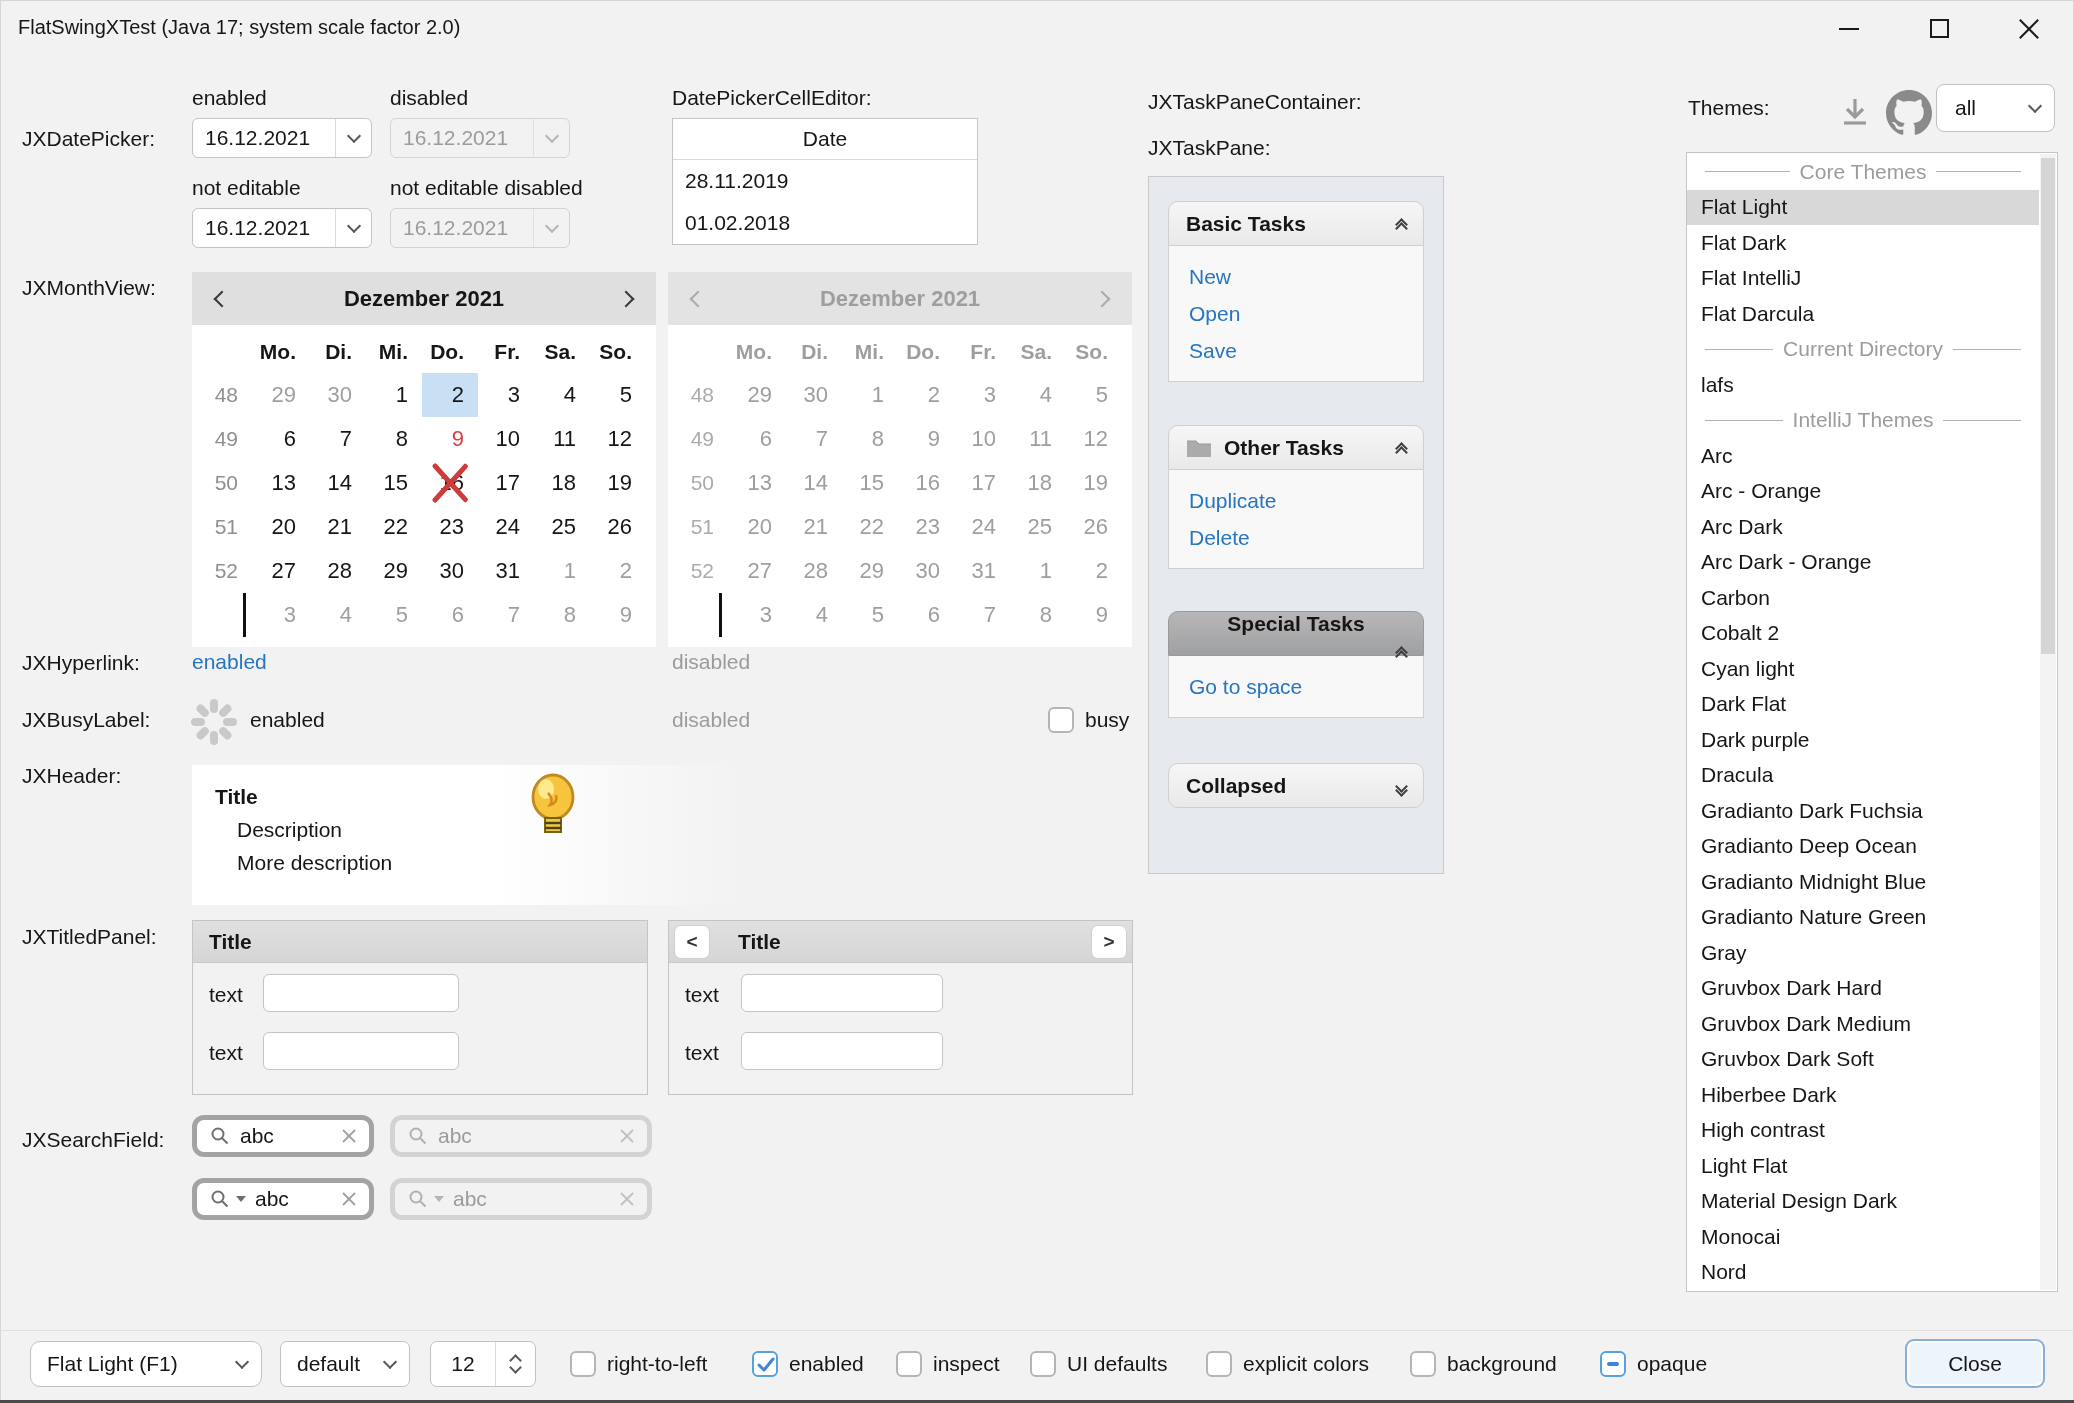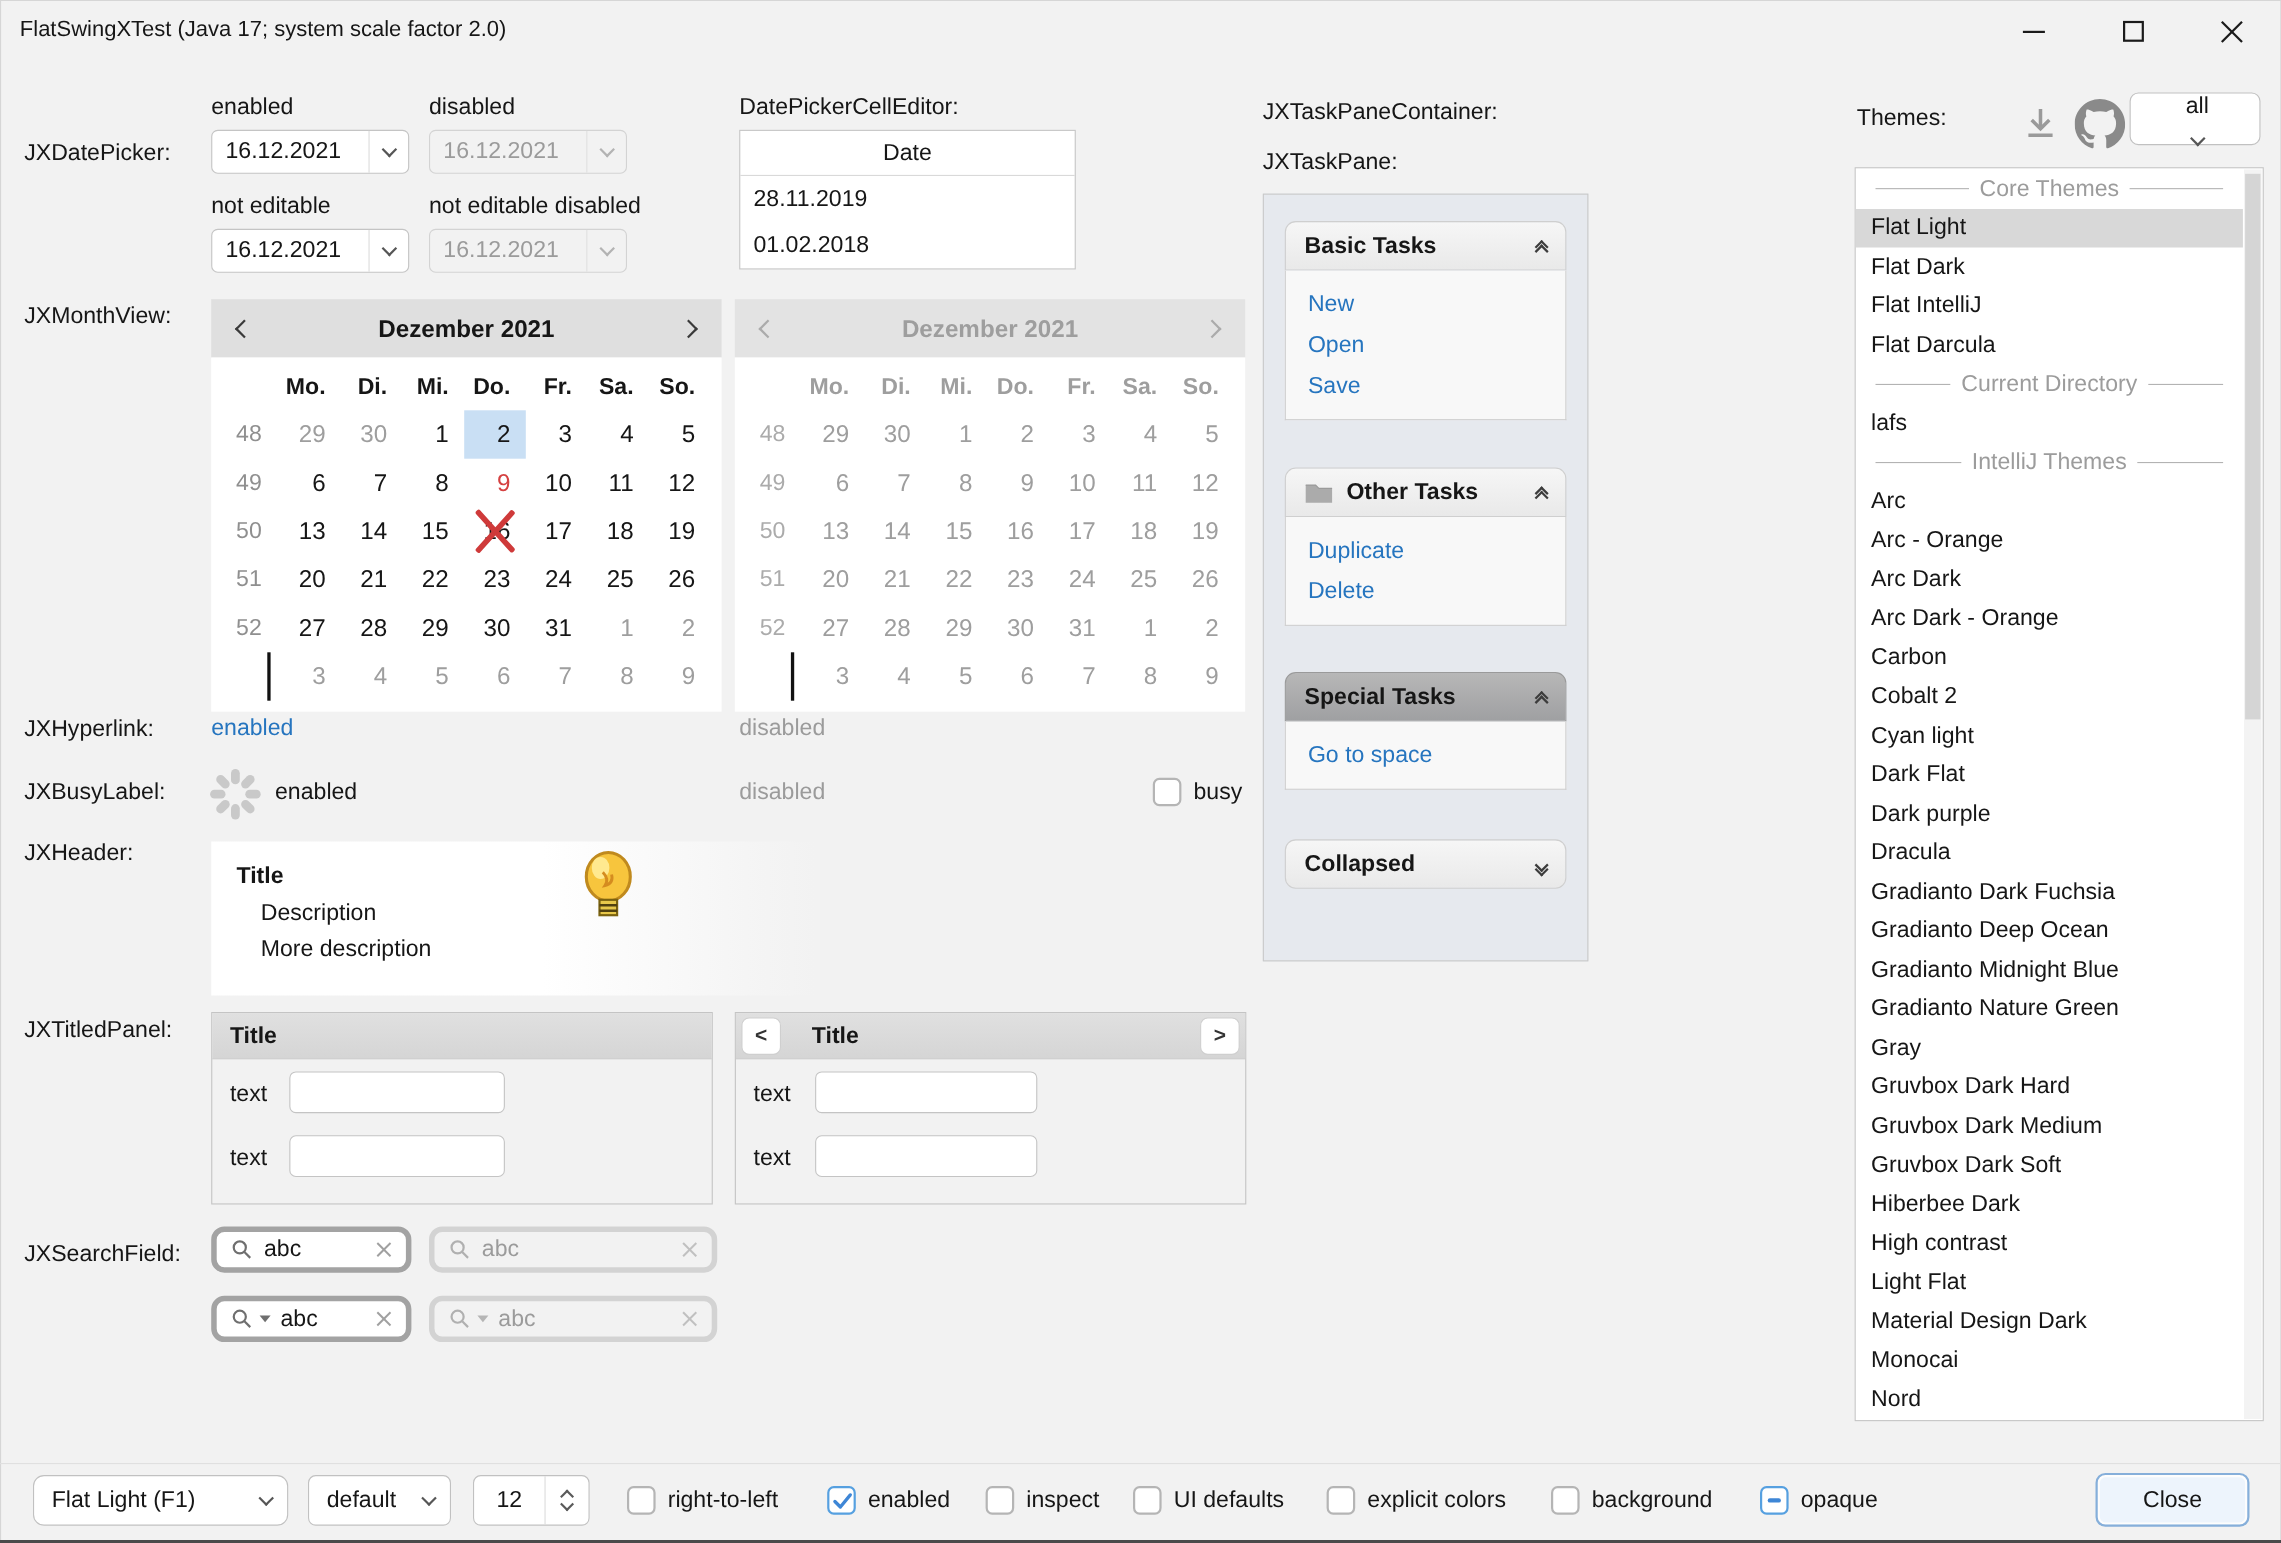--- a/index.html
+++ b/index.html
@@ -97,30 +97,30 @@
   .search { position:absolute; height:42px; background:#fff; border:5px solid #a3a3a3; border-radius:12px; display:flex; align-items:center; padding:0 12px; gap:9px; }
   .search .val { flex:1; }
   .search.off { background:#f2f2f2; border-color:#d3d3d3; color:#9b9b9b; }
   .tri { width:0; height:0; border-left:5px solid transparent; border-right:5px solid transparent; border-top:6px solid #6f6f6f; margin-left:-4px; }
   .search.off .tri { border-top-color:#b5b5b5; }
 
   
   #taskpane-container { position:absolute; left:1148px; top:176px; width:296px; height:698px; background:#e6e9ee; border:1px solid #c9c9c9; }
   .pane { position:absolute; left:19px; width:256px; }
   .pane-header { height:45px; border:1px solid #cfcfcf; border-radius:10px 10px 0 0; background:linear-gradient(#f6f6f6,#e9e9e9); display:flex; align-items:center; padding:0 17px; font-weight:bold; gap:12px; }
-  .pane-header.dark { background:linear-gradient(#b7b7b7,#9fa0a2); border-color:#9a9a9a; }
+  .pane-header.dark { background:linear-gradient(#b7b7b7,#9fa0a2); border-color:#9a9a9a;flex-direction:column; }
   .pane-header.rounded { border-radius:10px; }
   .pane-content { border:1px solid #cfcfcf; border-top:none; background:#f8f8f8; padding:12px 0 12px 0; }
   .pane-content .task { height:37px; display:flex; align-items:center; padding-left:20px; color:#2675bf; }
   .chevs { margin-left:auto; display:flex; flex-direction:column; align-items:center; }
   .c-up { width:9px; height:9px; border-left:2.5px solid #3c3c3c; border-top:2.5px solid #3c3c3c; transform:rotate(45deg); margin-bottom:-5px; }
   .c-down { width:9px; height:9px; border-right:2.5px solid #3c3c3c; border-bottom:2.5px solid #3c3c3c; transform:rotate(45deg); margin-bottom:-5px; }
 
   
-  #all-combo { position:absolute; left:1936px; top:84px; width:119px; height:48px; background:#fff; border:1px solid #c1c1c1; border-radius:8px; display:flex; align-items:center; padding:0 14px 0 18px;flex-direction:column; }
+  #all-combo { position:absolute; left:1936px; top:84px; width:119px; height:48px; background:#fff; border:1px solid #c1c1c1; border-radius:8px; display:flex; align-items:center; padding:0 14px 0 18px; }
   #all-combo .val { flex:1; }
   #theme-list { position:absolute; left:1686px; top:152px; width:372px; height:1140px; background:#fff; border:1px solid #c4c4c4; overflow:hidden; }
   #theme-rows { position:absolute; left:0; top:1px; right:18px; }
   .trow { height:35.5px; display:flex; align-items:center; padding-left:14px; }
   .trow.selected { background:#d8d8d8; }
   .trow.sep { color:#9c9c9c; padding:0 8px; }
   .sep-line { flex:1; height:1px; background:#b3b3b3; margin:0 10px; min-width:20px; }
   #theme-scrollbar { position:absolute; right:1px; top:1px; bottom:1px; width:16px; background:#f3f3f3; }
   #theme-thumb { position:absolute; left:1px; top:4px; width:14px; height:496px; background:#d5d5d5; }
 

